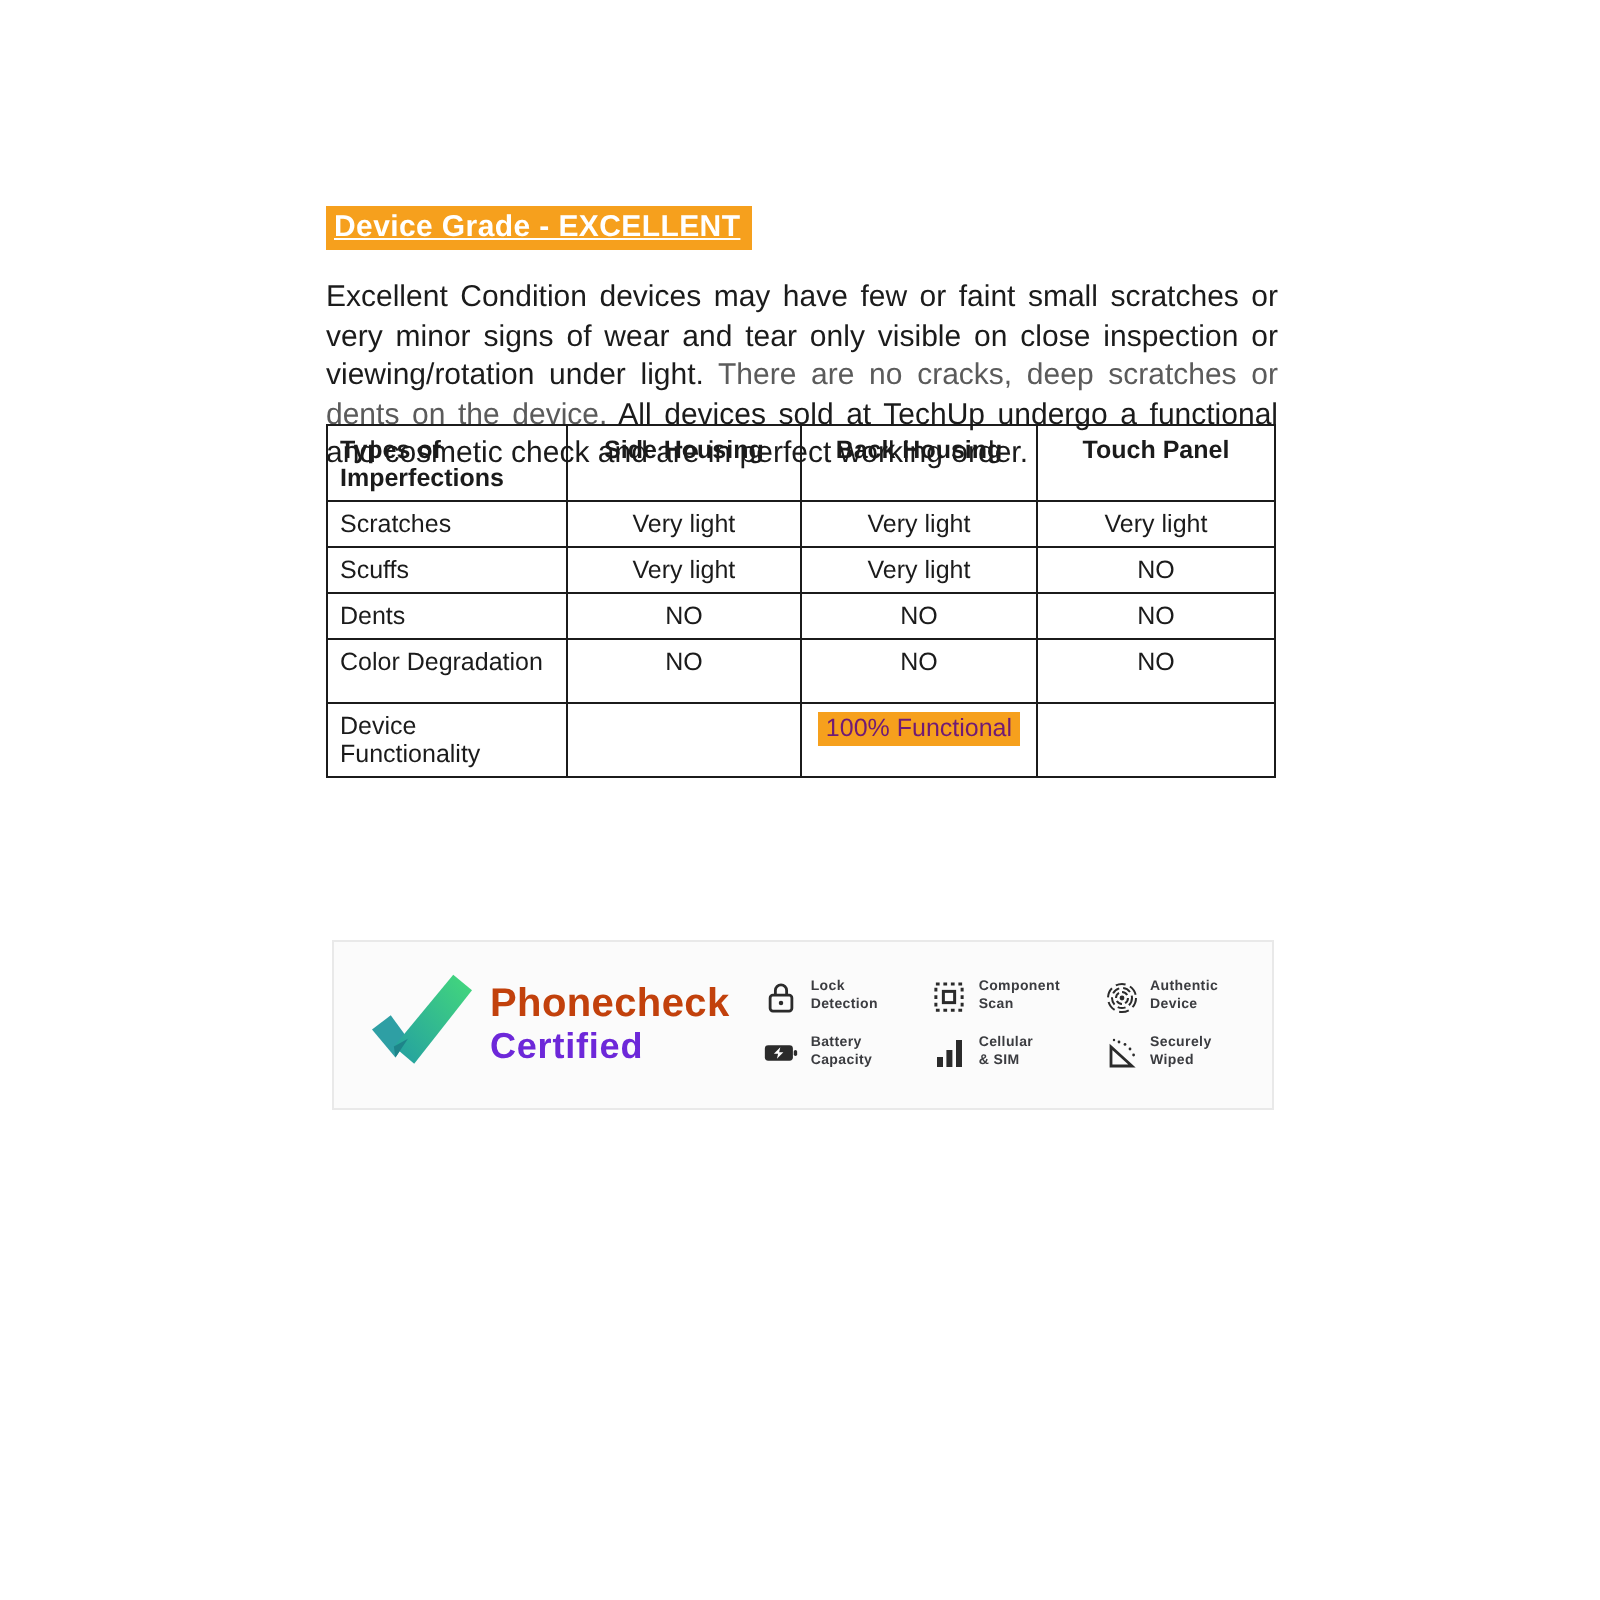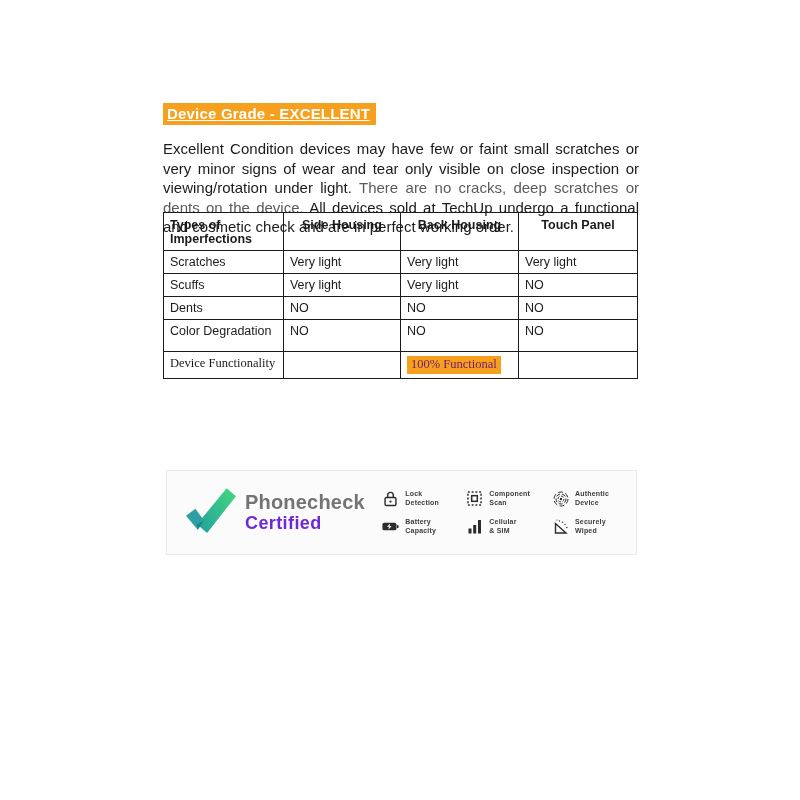--- a/index.html
+++ b/index.html
@@ -34,39 +34,39 @@
   table.imperfections th, table.imperfections td {
     border:1.4px solid #1b1b1b; vertical-align:top;
     padding:4px 6px;
   }
   table.imperfections col.c0 { width:25.3%; }
   table.imperfections col.c1 { width:24.7%; }
   table.imperfections col.c2 { width:24.9%; }
   table.imperfections col.c3 { width:25.1%; }
   table.imperfections th { font-weight:bold; text-align:center; padding-top:5px;margin-left:23px; }
   table.imperfections th:first-child { text-align:left; }
-  table.imperfections td:not(:first-child) { text-align:left; }
+  table.imperfections td:not(:first-child) { text-align:center; }
   table.imperfections thead tr { height:37px; }
   table.imperfections tbody tr { height:21px; }
   table.imperfections tbody tr:nth-child(4) { height:32px; }
-  table.imperfections tbody tr:nth-child(5) { height:27px;font-family:Liberation Serif, serif; }
+  table.imperfections tbody tr:nth-child(5) { height:27px; }
   .hl {
     background:#F6A01D; color:#701a75; padding:1px 4px 2px 4px;
     display:inline-block;
   }
 
   
   .badge {
     position:absolute; left:166px; top:470px; width:471px; height:85px;
     background:#FBFBFB; border:1px solid #E9E9E9;
     display:flex; align-items:center;
   }
   .logo-mark { margin-left:19px; flex:0 0 auto; }
   .logo-text { margin-left:9px; }
-  .brand-name { font-size:20px; font-weight:bold; color:#737373; line-height:22px; letter-spacing:0.2px; }
+  .brand-name { font-size:20px; font-weight:bold; color:#c2410c; line-height:22px; letter-spacing:0.2px; }
   .brand-sub  { font-size:18px; font-weight:bold; color:#6d28d9; line-height:21px; letter-spacing:0.4px; }
 
   .features {
     margin-left:auto; margin-right:22px;
     display:grid; grid-auto-flow:column;
     grid-template-rows:repeat(2, auto);
     grid-template-columns:repeat(3, auto);
     gap:11px 22px;
   }
   .feature { display:flex; align-items:center; gap:6px; min-width:62px; }

